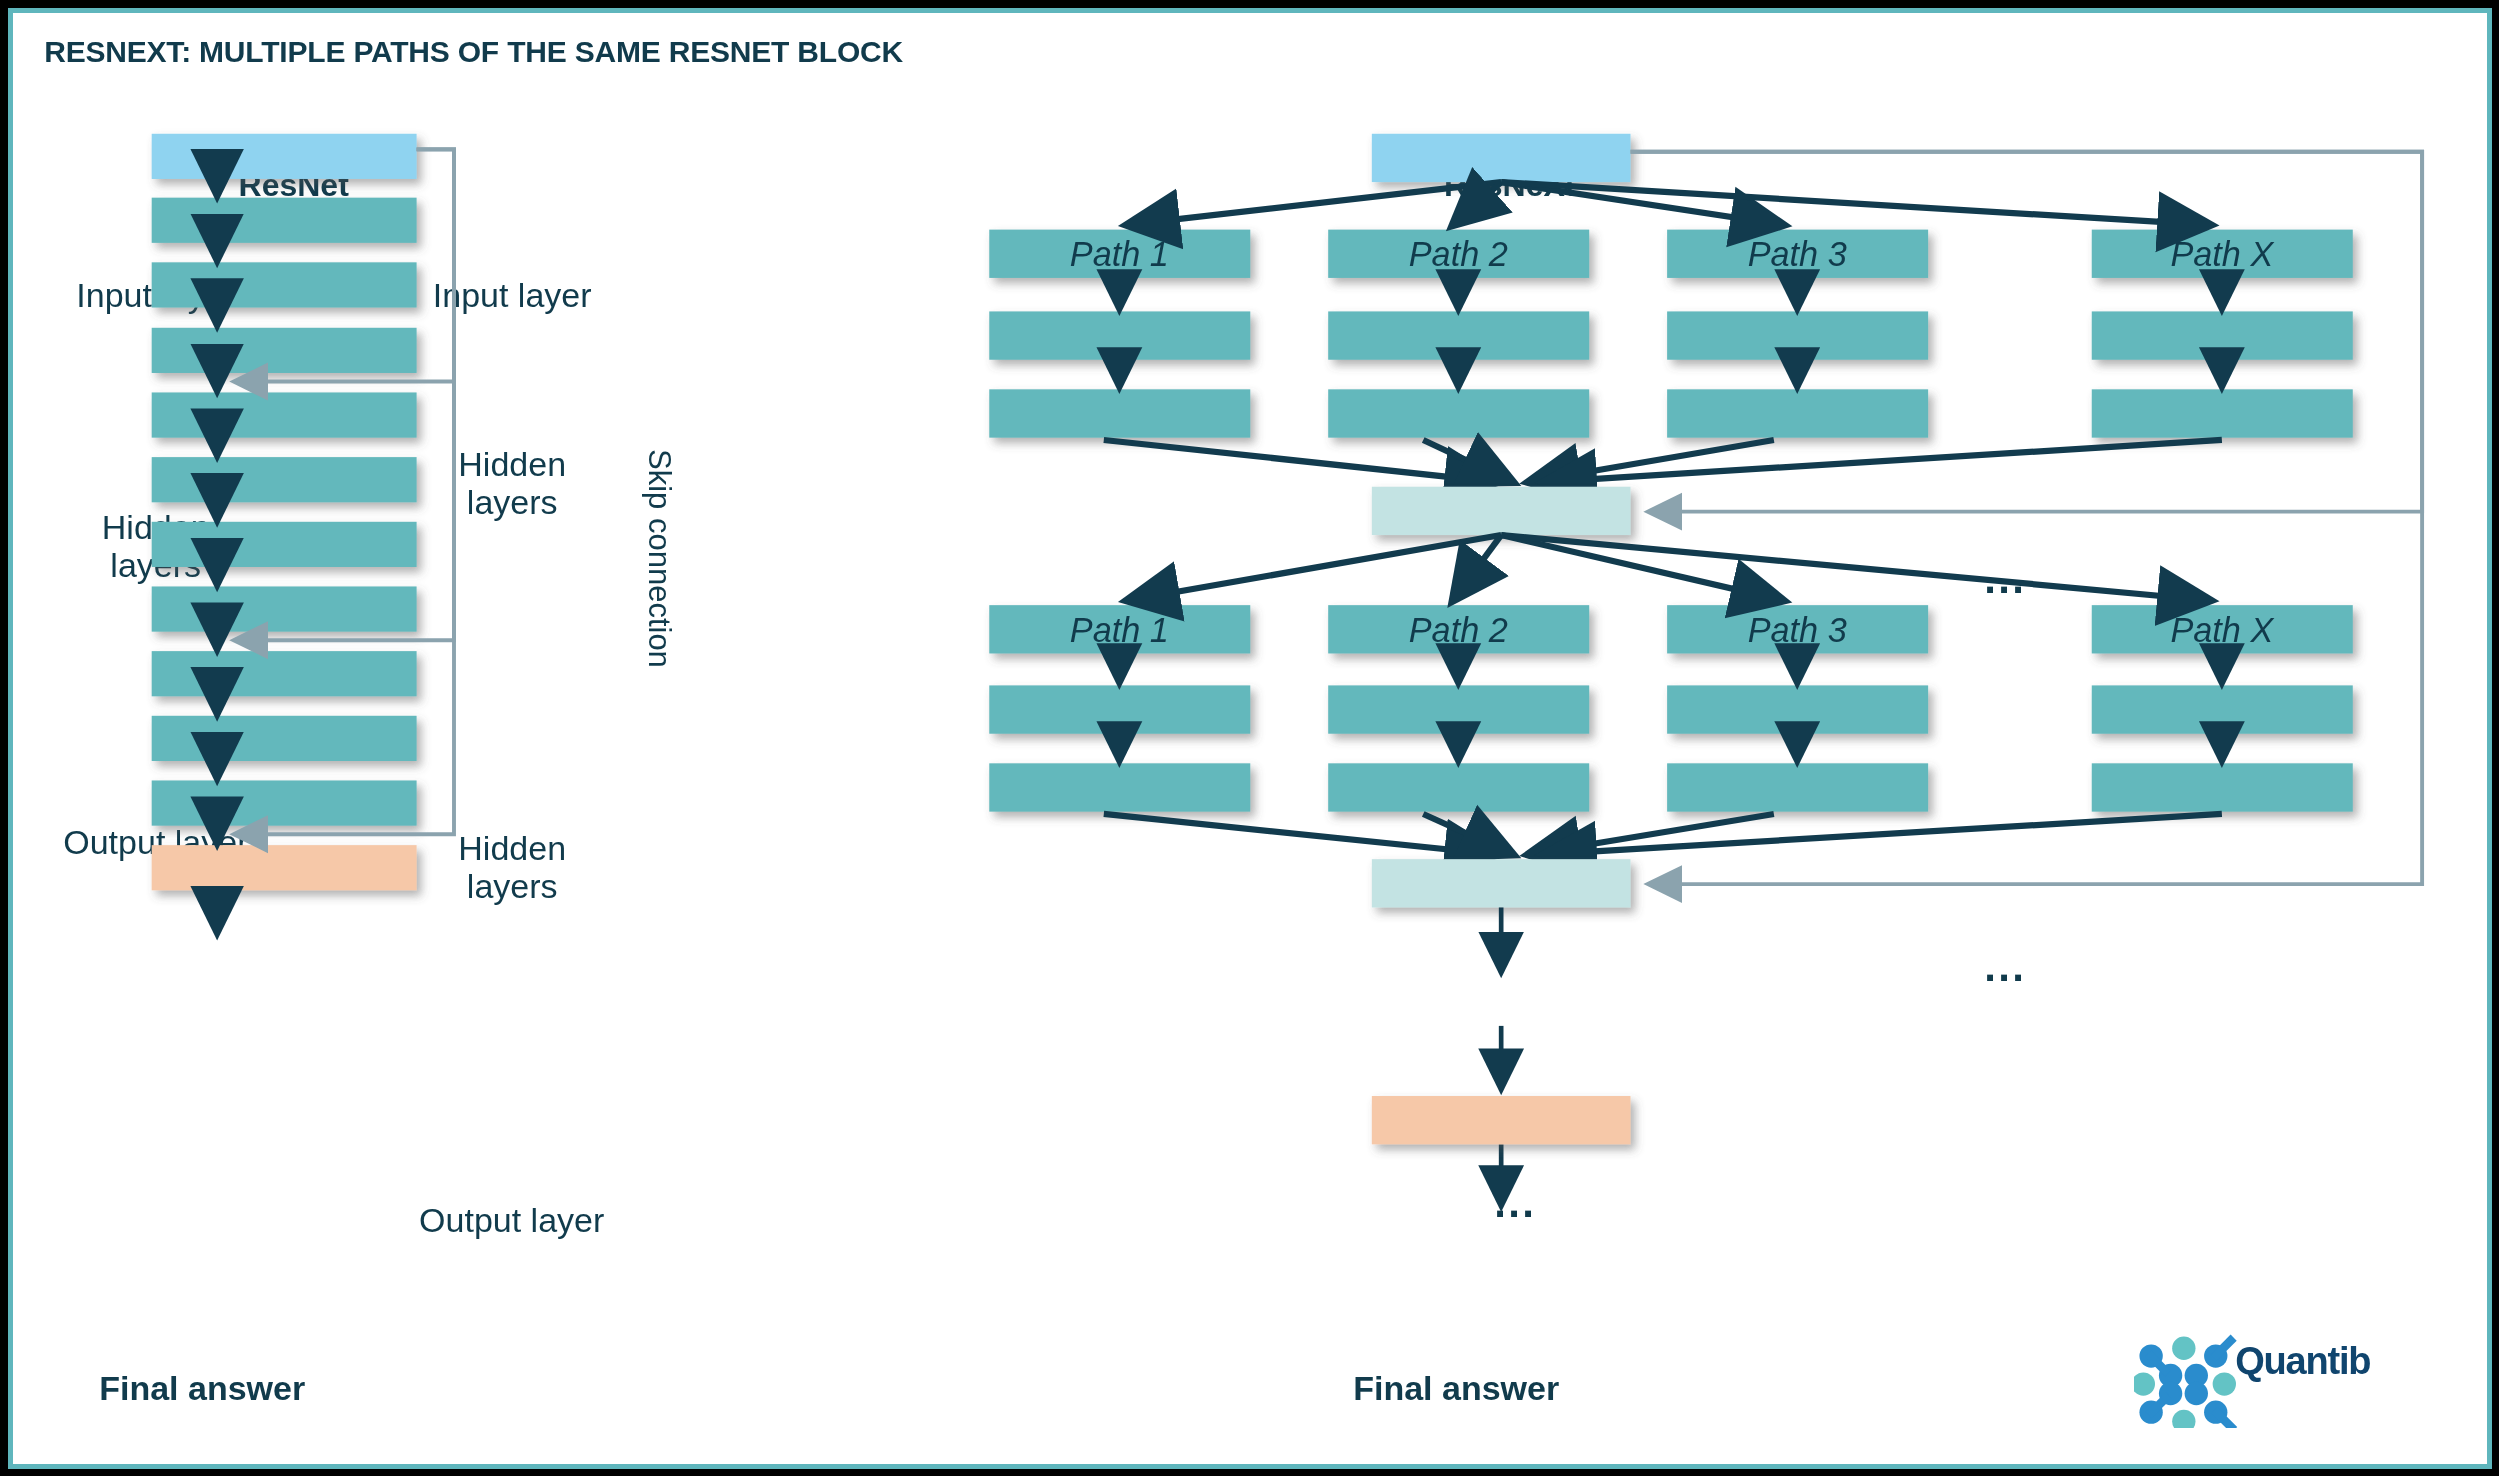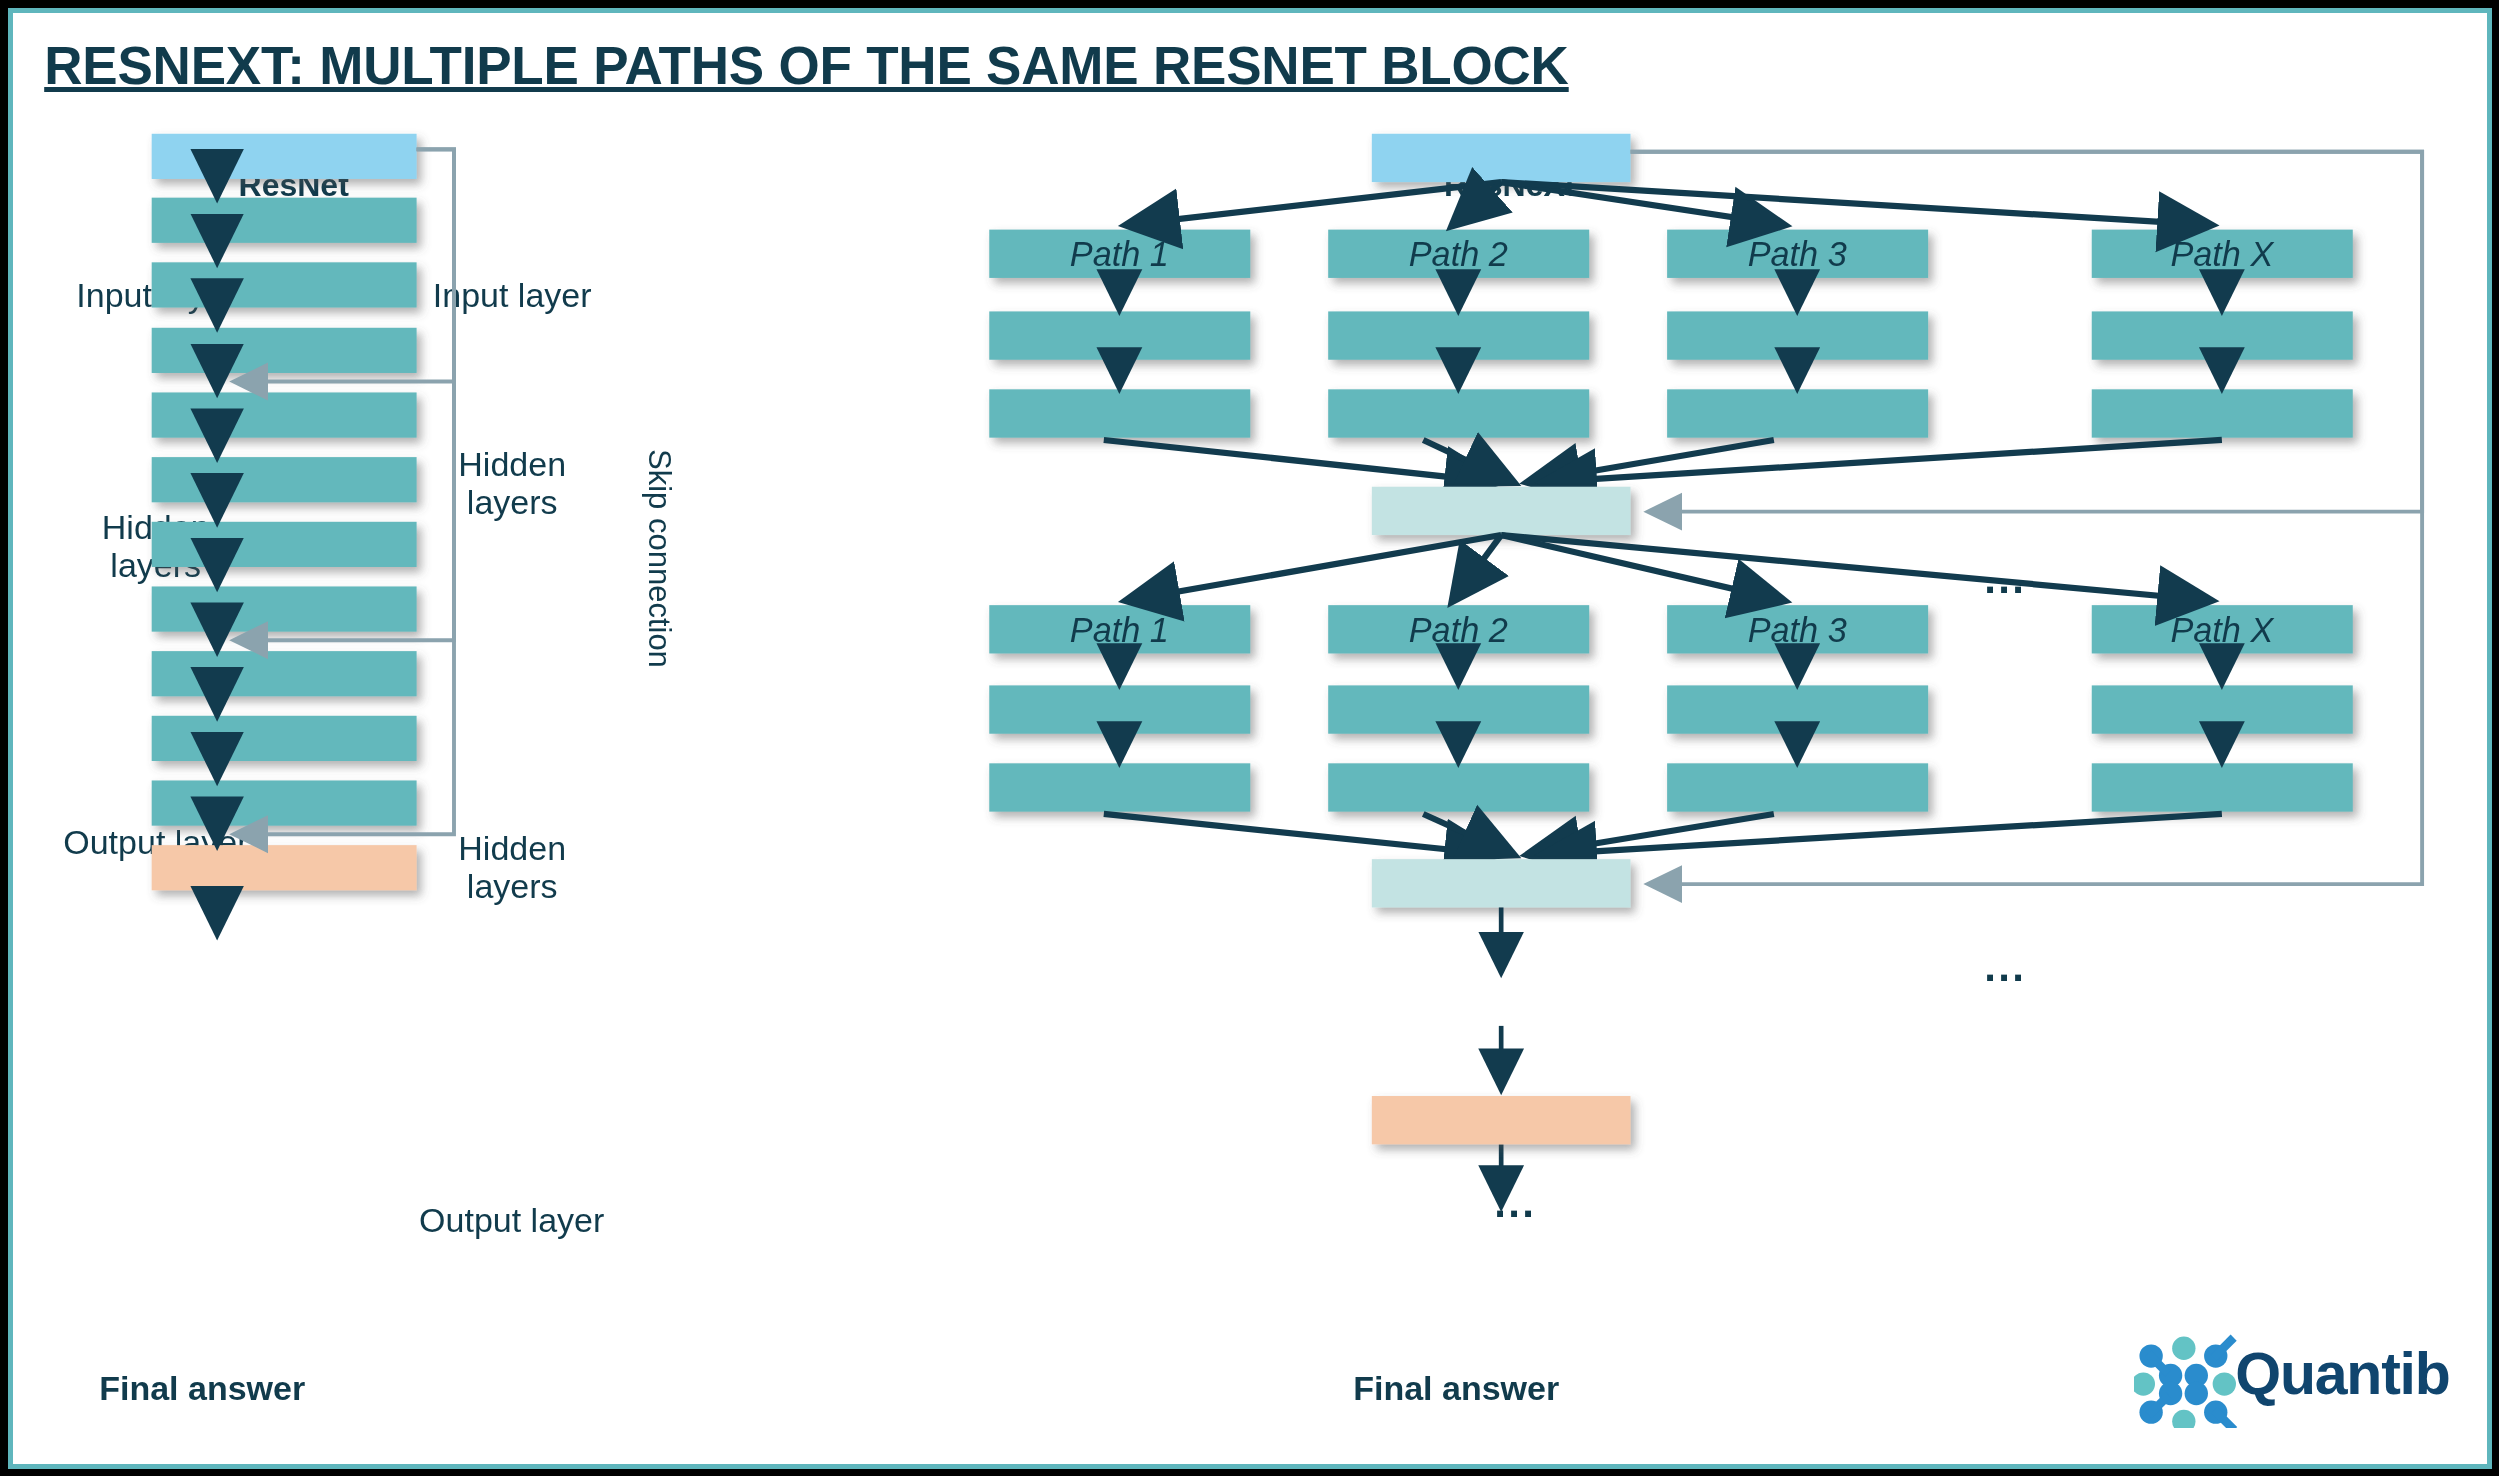--- a/index.html
+++ b/index.html
@@ -21,26 +21,25 @@
     border:5.5px solid #5fb6bd;
     background:#ffffff;
   }
   #canvas {
     position:absolute; left:13.2px; top:13.2px;
     width:2473px; height:1450px;
     background:#ffffff;
   }
   #title {
     position:absolute; left:31px; top:22px;
-    font-size:53px; font-weight:bold;
+    font-size:30px; font-weight:bold;
     letter-spacing:-0.2px;
     color:#113b4c;
     font-family:"Liberation Sans", sans-serif;
     white-space:nowrap;
-    text-decoration:underline;
   }
   .col-head {
     position:absolute;
     font-size:32px; font-weight:bold;
     color:#113b4c;
     white-space:nowrap;
     text-align:center;
   }
   .side-label {
     position:absolute;
@@ -70,21 +69,21 @@
     width:327px;
     transform:rotate(90deg);
     transform-origin:0 0;
     font-size:31px; color:#113b4c;
     white-space:nowrap;
   }
   svg.layer { position:absolute; left:0; top:0; width:2473px; height:1450px; overflow:visible; pointer-events:none; }
   #logo { position:absolute; left:2121px; top:1321px; width:327px; height:94px; }
   #logo-word {
     position:absolute; left:101px; top:6.2px;
-    font-size:59px; font-weight:bold;
+    font-size:38px; font-weight:bold;
     color:#10456e; letter-spacing:-1.2px;
     font-family:"Liberation Sans", sans-serif;
   }
 </style>
 </head>
 <body>
 
 <div id="slide">
   <div id="inner-border"></div>
 

